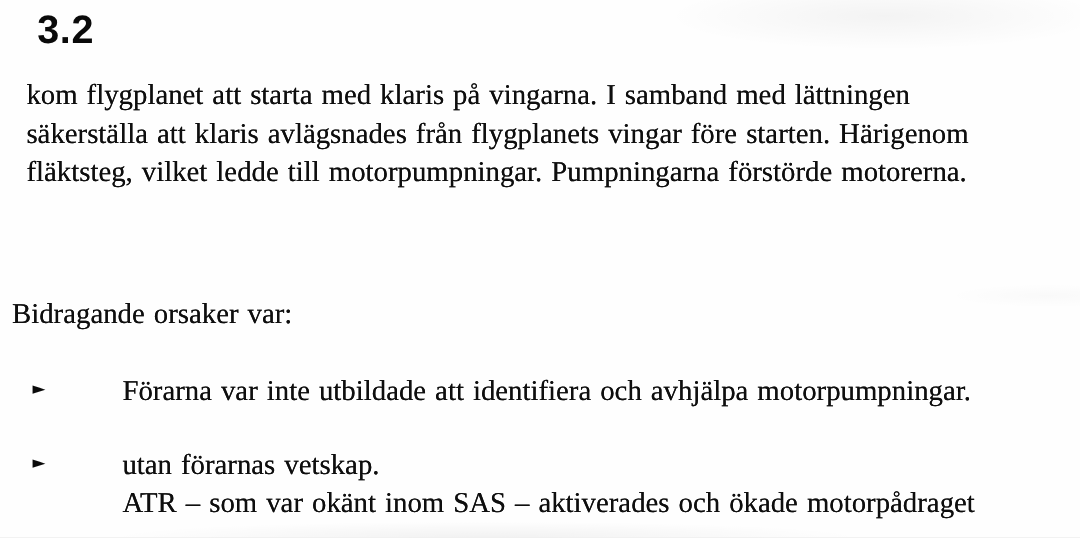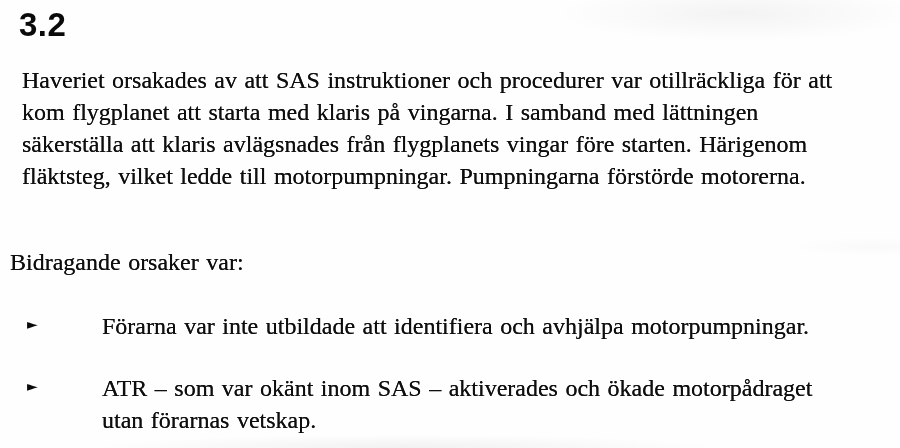--- a/index.html
+++ b/index.html
@@ -22,21 +22,21 @@
     inset: 0;
     background:
       radial-gradient(ellipse 260px 40px at 82% 3%, rgba(0,0,0,0.045), rgba(0,0,0,0) 70%),
       radial-gradient(ellipse 420px 18px at 45% 100%, rgba(0,0,0,0.05), rgba(0,0,0,0) 75%),
       radial-gradient(ellipse 120px 14px at 97% 55%, rgba(0,0,0,0.02), rgba(0,0,0,0) 70%);
     pointer-events: none;
   }
   .heading {
     position: absolute;
     top: 6px;
-    left: 19px;
+    left: 31px;
     right: 10px;
     display: flex;
     font-family: "Liberation Sans", sans-serif;
     font-weight: bold;
     font-size: 33px;
     letter-spacing: 0.5px;
     color: #0a0a0a;
   }
   .heading .num {
     flex: 0 0 120px;
@@ -85,36 +85,35 @@
 </head>
 <body>
 
 <div class="page">
 
   <div class="heading">
     <span class="num">3.2</span>
   </div>
 
   <div class="para serif">
-    <div>Haveriet orsakades av att SAS instruktioner och procedurer var otillräckliga för att</div>
     <div>kom flygplanet att starta med klaris på vingarna. I samband med lättningen</div>
     <div>säkerställa att klaris avlägsnades från flygplanets vingar före starten. Härigenom</div>
     <div>fläktsteg, vilket ledde till motorpumpningar. Pumpningarna förstörde motorerna.</div>
   </div>
 
   <div class="subheading serif">Bidragande orsaker var:</div>
 
   <div class="bullet-row b1">
     <span class="marker">►</span>
     <div class="btext serif">
       <div>Förarna var inte utbildade att identifiera och avhjälpa motorpumpningar.</div>
     </div>
   </div>
 
   <div class="bullet-row b2">
     <span class="marker">►</span>
     <div class="btext serif">
+      <div>utan förarnas vetskap.</div>
       <div>ATR – som var okänt inom SAS – aktiverades och ökade motorpådraget</div>
-      <div>utan förarnas vetskap.</div>
     </div>
   </div>
 
 </div>
 
 </body></html>

